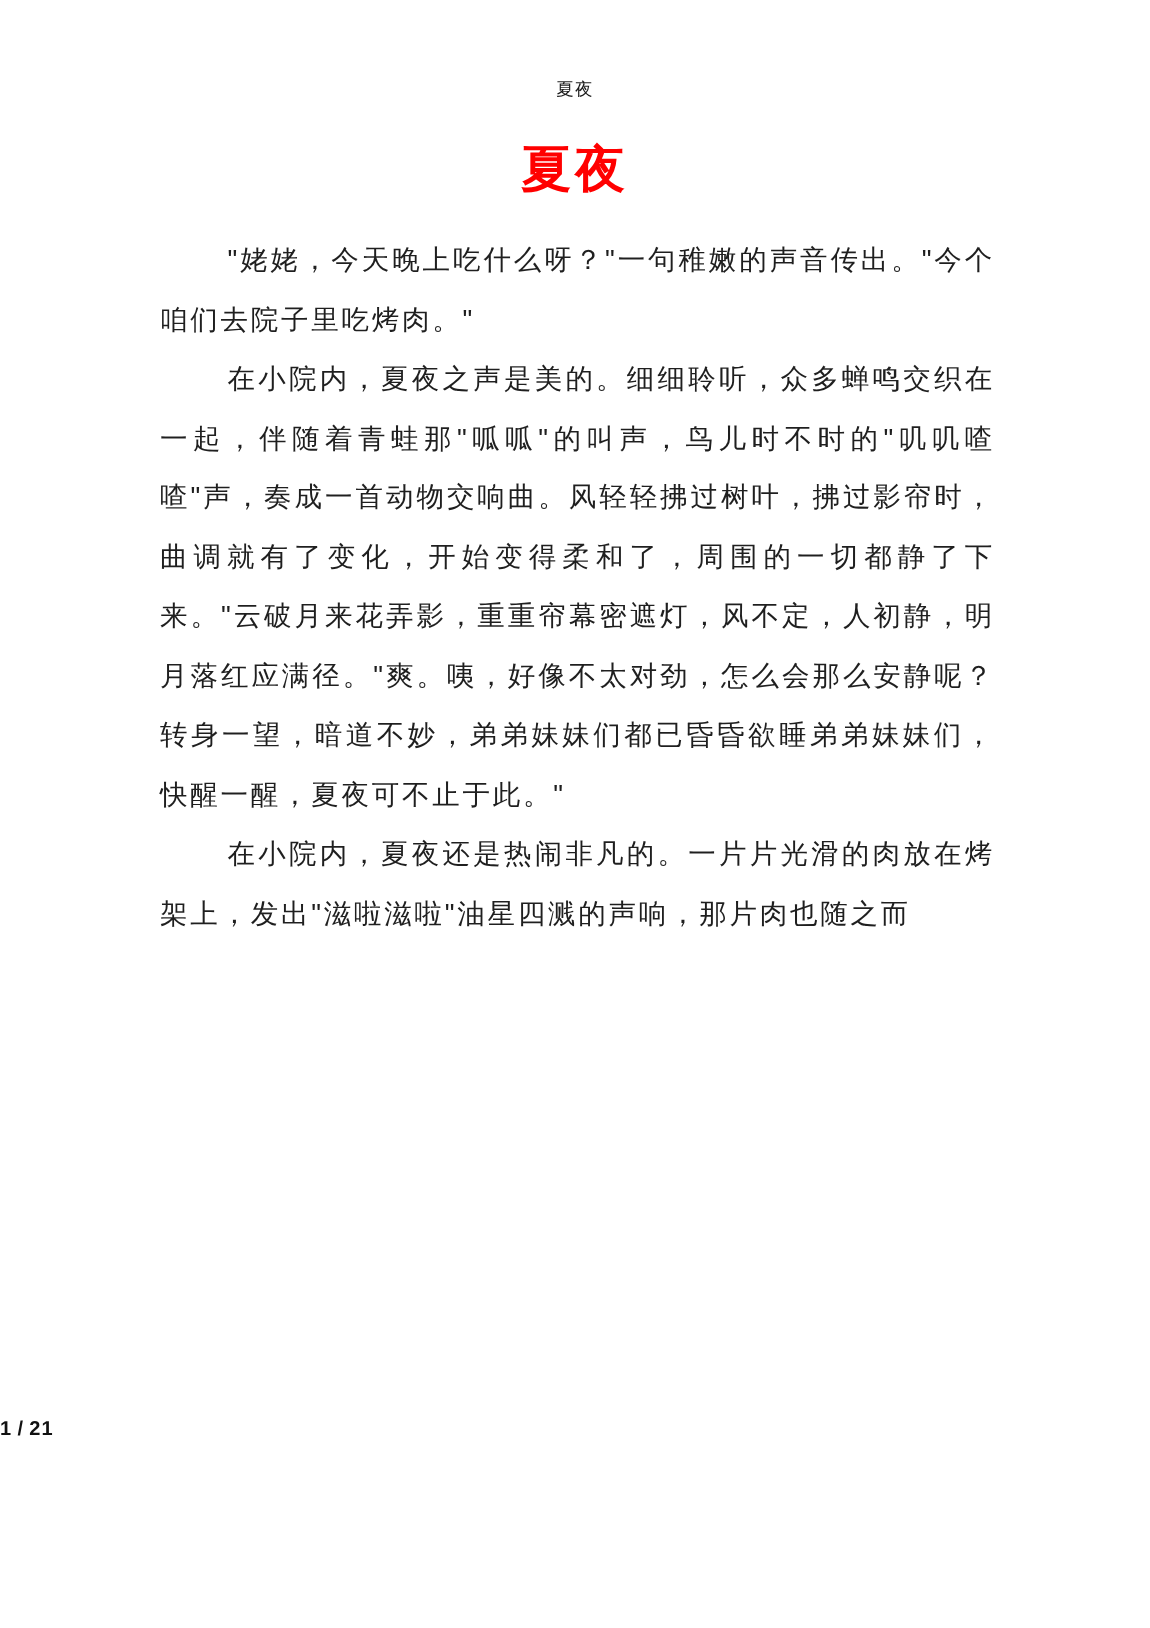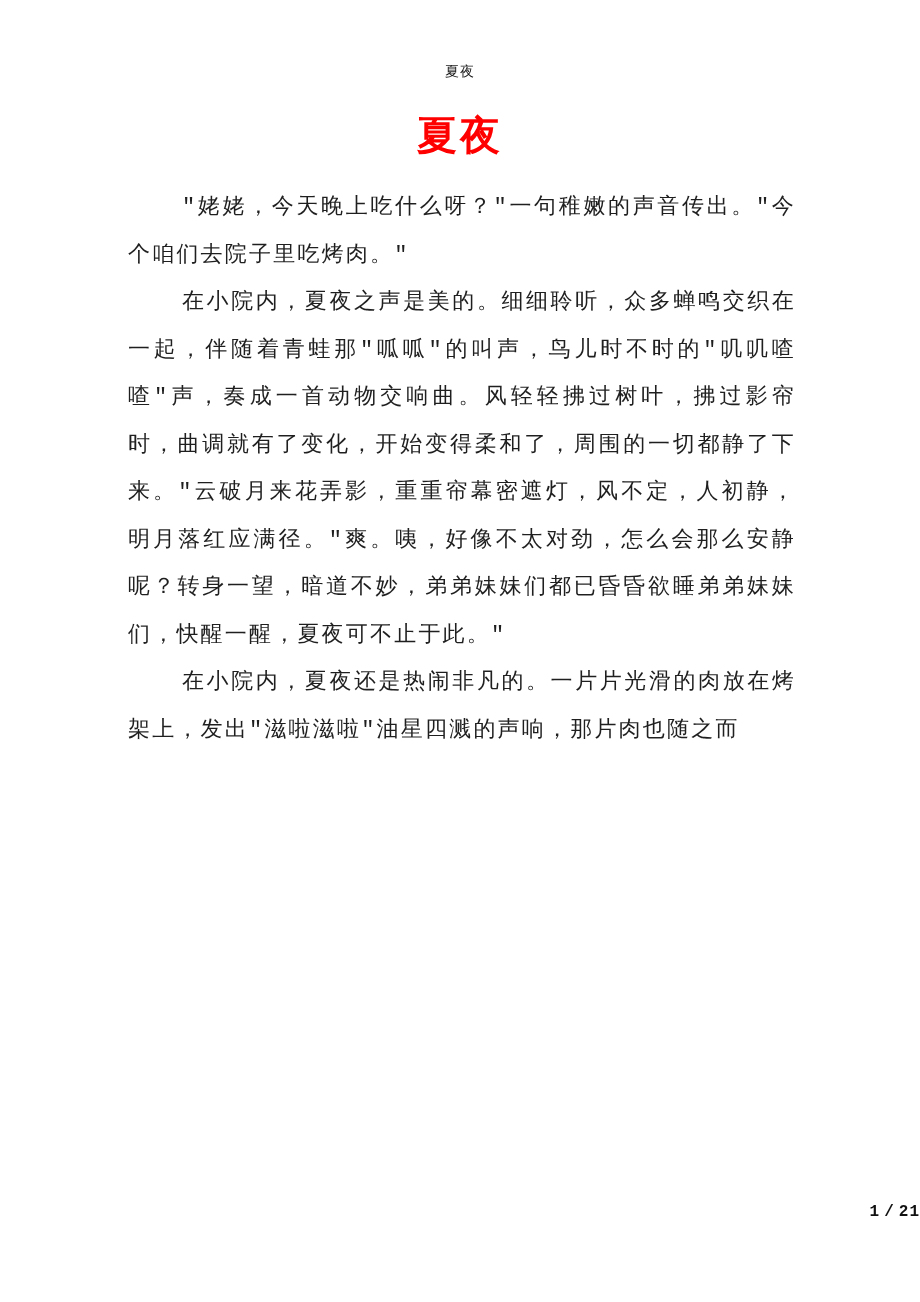--- a/index.html
+++ b/index.html
@@ -7,21 +7,21 @@
     margin: 0;
     padding: 0;
     background: #ffffff;
   }
   .page {
     position: relative;
     width: 920px;
     height: 1302px;
     margin: 0 auto;
     background: #ffffff;
-    font-family: Liberation Mono, monospace;
+    font-family: Liberation Sans, sans-serif;
     color: #1f1f1f;
     overflow: hidden;
     border-radius: 32px;
   }
   .page-header {
     position: absolute;
     top: 63px;
     left: 0;
     right: 0;
     text-align: center;
@@ -53,24 +53,24 @@
     text-justify: inter-character;
     color: #1f1f1f;
   }
   .doc-body p {
     margin: 0;
     padding: 0;
     text-indent: 54px;
   }
   .page-footer {
     position: absolute;
-    top: 1203px;
+    top: 1135px;
     left: 0;
     right: 0;
-    text-align: right;
+    text-align: left;
     font-size: 16px;
     font-weight: bold;
     color: #111111;
     letter-spacing: 1px;
   }
   .page-footer .sep {
     padding: 0 4px;
   }
 </style>
 </head>

